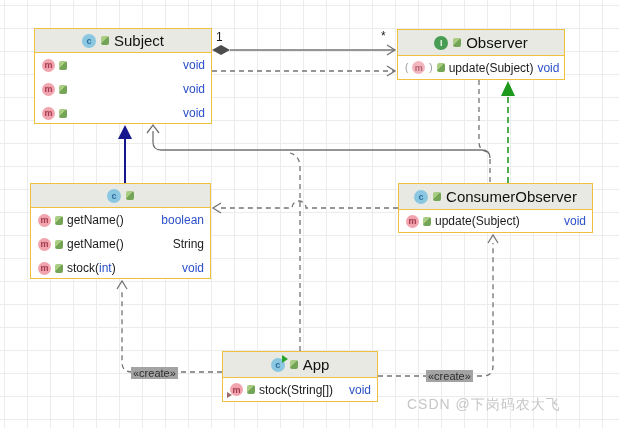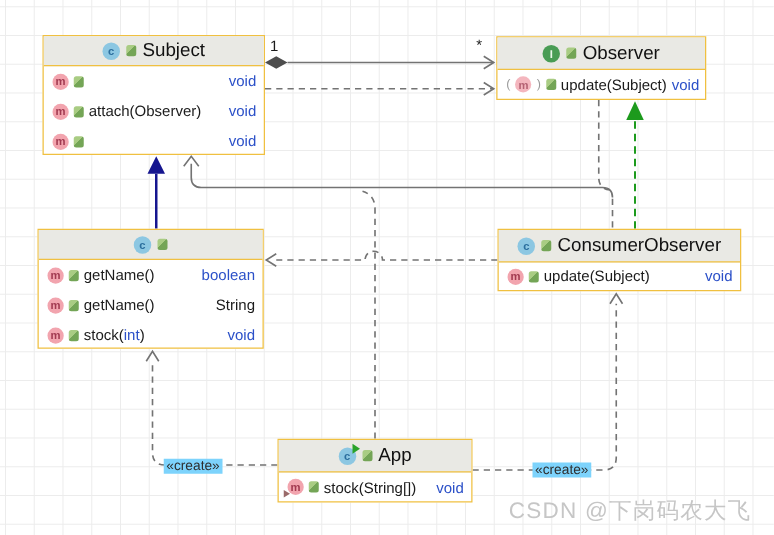--- a/index.html
+++ b/index.html
@@ -51,24 +51,24 @@
     border-right:5px solid #9a6a6a;border-top:3px solid transparent;border-bottom:3px solid transparent;
     transform:rotate(180deg);
   }
   .paren{color:#9a9a9a;font-size:10px;line-height:13px;}
   .mname{white-space:nowrap;}
   .ret{margin-left:auto;white-space:nowrap;}
   .blue{color:#2b50c8;}
   .edge-label{position:absolute;z-index:3;color:#1b1b1b;font-size:12px;}
   .create-label{
     position:absolute;z-index:3;color:#2e2e2e;font-size:11px;
-    background:#7dd3fc;padding:0 2px;line-height:12px;
+    background:#a3a3a3;padding:0 2px;line-height:12px;
   }
   .watermark{
-    position:absolute;z-index:1;color:#c6c6c6;font-size:18px;letter-spacing:1px;
+    position:absolute;z-index:1;color:#c6c6c6;font-size:14px;letter-spacing:1px;
   }
   svg.edges{position:absolute;left:0;top:0;z-index:2;pointer-events:none;}
 </style>
 </head>
 <body>
 
 <svg class="edges" width="619" height="428" viewBox="0 0 619 428">
 
   <g>
     <polygon points="212,50 221,45 230,50 221,55" fill="#4d4d4d"></polygon>
@@ -128,21 +128,20 @@
     <span>Subject</span>
   </div>
   <div class="uml-row" style="height:24px;">
     <span class="mico">m</span>
     <span class="lock"></span>
     <span class="ret"><span class="blue">void</span><span></span></span>
   </div>
   <div class="uml-row" style="height:24px;">
     <span class="mico">m</span>
     <span class="lock"></span>
-    <span class="mname"><span>attach(Observer)</span><span class="blue"></span><span></span></span>
     <span class="ret"><span class="blue">void</span><span></span></span>
   </div>
   <div class="uml-row" style="height:24px;">
     <span class="mico">m</span>
     <span class="lock"></span>
     <span class="ret"><span class="blue">void</span><span></span></span>
   </div>
 </div>
 
 <div class="uml-box" style="left:397px;top:29px;width:168px;height:51px;">

